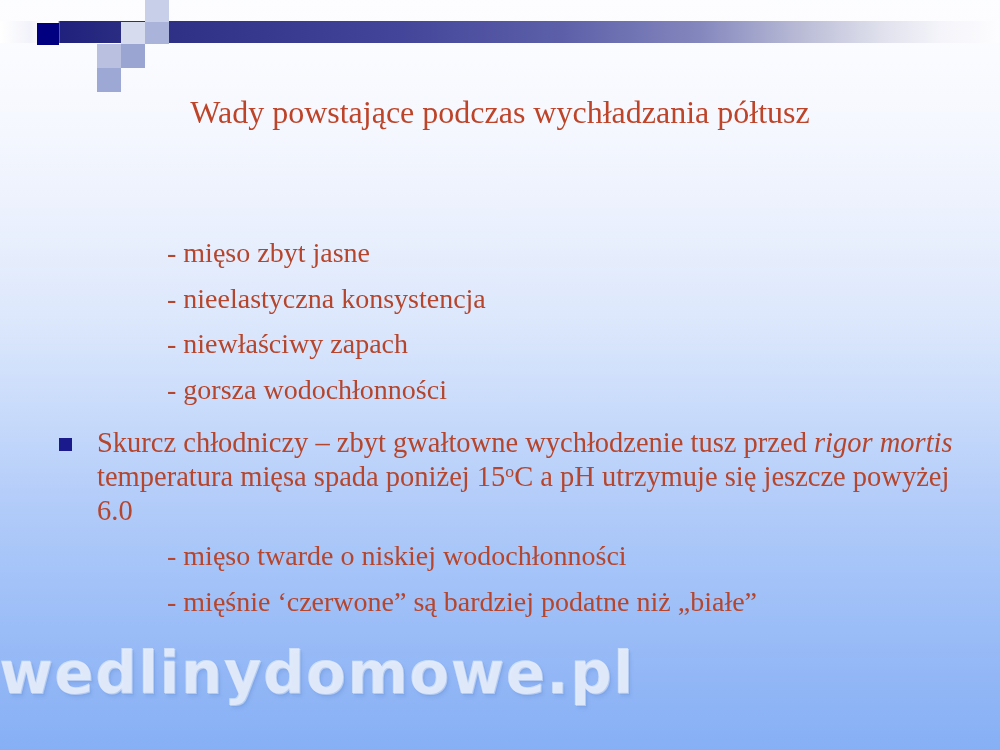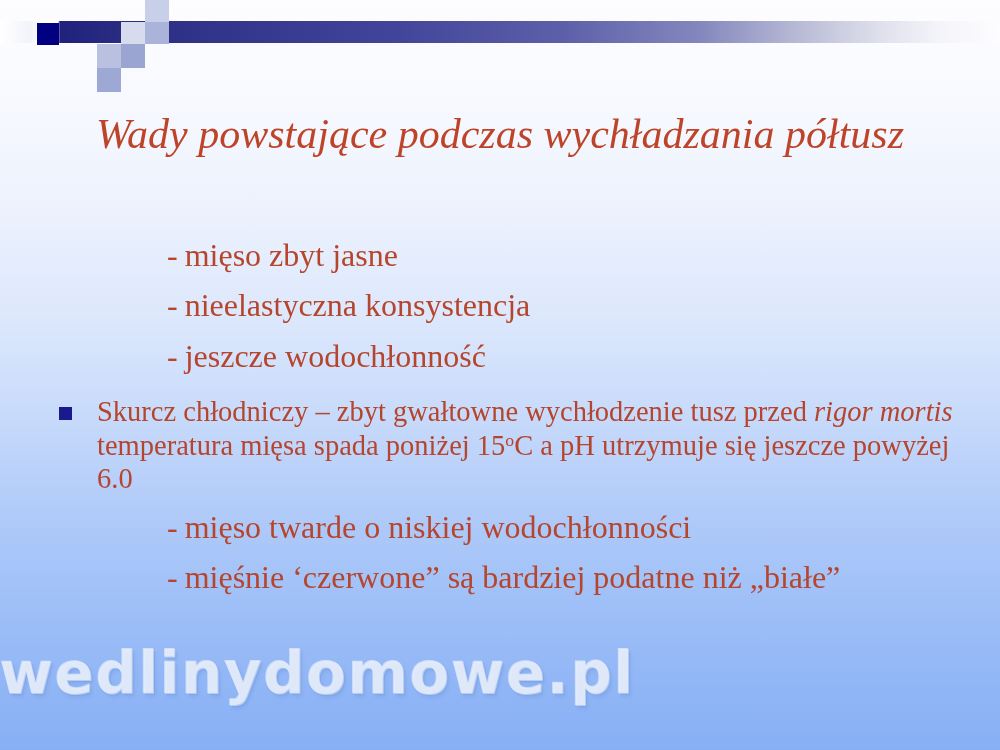--- a/index.html
+++ b/index.html
@@ -68,26 +68,25 @@
     text-align:center;
   }
   #slide-title {
     font-size:50px;
     line-height:1.05;
     color:#c0442a;
     letter-spacing:0.2px;
     white-space:nowrap;
   }
   #slide-subtitle {
-    font-size:42px;
+    font-size:32px;
     line-height:1.12;
     color:#be4429;
-    margin-top:16px;
+    margin-top:0;
     white-space:nowrap;
-    font-style:italic;
   }
 
   
   #body-block {
     position:absolute;
     left:55px; top:222px;
     width:900px;
   }
 
   .lvl1 {
@@ -100,21 +99,21 @@
   }
   .lvl1 .marker {
     position:absolute;
     left:4px; top:12px;
     width:13px; height:13px;
     background:#1a1a8c;
   }
 
   .lvl2 {
     padding-left:112px;
-    font-size:32px;
+    font-size:28px;
     line-height:1.2;
     color:#b5452c;
     margin-top:12px;
   }
   .lvl2 .dash { margin-right:7px; }
 
   .sub-group-a { margin-top:14px; }
   .sub-group-b { margin-top:4px; }
 
   .ital { font-style:italic; }
@@ -161,21 +160,24 @@
 
 
     <div class="sub-group-a">
       <div class="lvl2">
         <span class="dash">-</span><span>mięso zbyt jasne</span>
       </div>
       <div class="lvl2">
         <span class="dash">-</span><span>nieelastyczna konsystencja</span>
       </div>
       <div class="lvl2">
-        <span class="dash">-</span><span>jeszcze wodochłonność</span>
+        <span class="dash">-</span><span>niewłaściwy zapach</span>
+      </div>
+      <div class="lvl2">
+        <span class="dash">-</span><span>gorsza wodochłonności</span>
       </div>
     </div>
 
     <div class="lvl1" style="margin-top:20px;">
       <span class="marker"></span>
       <span>Skurcz chłodniczy – zbyt gwałtowne wychłodzenie tusz przed </span><span class="ital">rigor mortis</span><span> temperatura mięsa spada poniżej 15</span><span class="sup">o</span><span>C a pH utrzymuje się jeszcze powyżej 6.0</span>
     </div>
 
     <div class="sub-group-b">
       <div class="lvl2">

